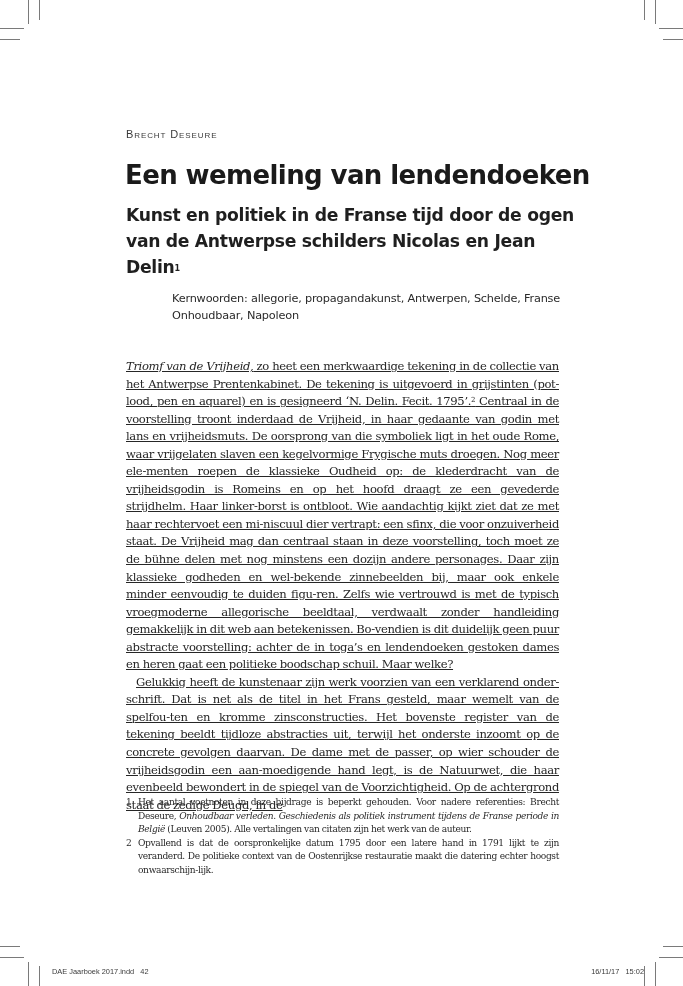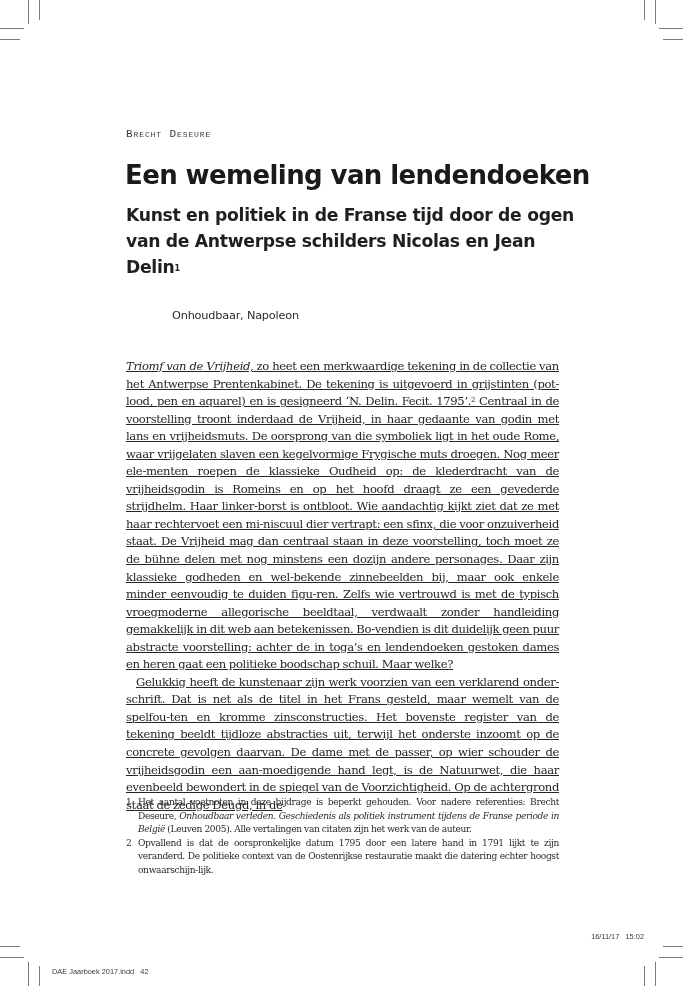--- a/index.html
+++ b/index.html
@@ -1,40 +1,40 @@
 <!DOCTYPE html>
 <html><head>
   <meta charset="utf-8">
   <style>
     html, body { margin: 0; padding: 0; background: #ffffff; }
     body { width: 683px; height: 986px; position: relative; overflow: hidden; color: #1f1f1f; }
     .crop { position: absolute; background: #7a7a7a; }
     .crop.v { width: 1px; }
     .crop.h { height: 1px; }
 
-    .author { position: absolute; left: 126px; top: 128px; font-family: Liberation Mono, monospace; font-size: 11px; letter-spacing: 0.9px; color: #3a3a3a; font-variant: small-caps; }
+    .author { position: absolute; left: 126px; top: 128px; font-family: Liberation Sans, sans-serif; font-size: 11px; letter-spacing: 0.9px; color: #3a3a3a; font-variant: small-caps; }
     .title { position: absolute; left: 125px; top: 160px; font-family: "DejaVu Sans", sans-serif; font-weight: bold; font-size: 26px; letter-spacing: -0.6px; color: #1a1a1a; margin: 0; white-space: nowrap; }
     .subtitle { position: absolute; left: 126px; top: 202px; width: 460px; font-family: "DejaVu Sans", sans-serif; font-size: 17.2px; line-height: 26px; color: #1f1f1f; letter-spacing: -0.3px; margin: 0; }
     .subtitle sup { font-size: 8px; vertical-align: top; position: relative; top: 2px; }
 
     .keywords { position: absolute; left: 172px; top: 291px; width: 400px; font-family: "DejaVu Sans", sans-serif; font-size: 11.3px; line-height: 16.5px; color: #2a2a2a; letter-spacing: -0.2px; }
 
     .body-text { position: absolute; left: 126px; top: 358px; width: 433px; font-family: "DejaVu Serif", serif; font-size: 11.6px; line-height: 17.55px; color: #262626; text-align: justify; letter-spacing: -0.35px; word-spacing: -0.3px; }
     .body-text p { margin: 0; text-decoration: underline; }
     .body-text p.indent { text-indent: 10px; }
     .body-text i { font-style: italic; }
     .body-text sup { font-size: 7px; vertical-align: top; position: relative; top: -1px; }
 
     .footnotes { position: absolute; left: 126px; top: 796px; width: 433px; font-family: "DejaVu Serif", serif; font-size: 9.1px; line-height: 13.6px; color: #2a2a2a; letter-spacing: -0.35px; word-spacing: -0.2px; }
     .fn { position: relative; padding-left: 12px; text-align: justify; margin-bottom: 0; }
     .fn-num { position: absolute; left: 0; top: 0; }
     .fn i { font-style: italic; }
 
     .slug-left { position: absolute; left: 52px; top: 967px; font-family: "Liberation Sans", sans-serif; font-size: 7.4px; color: #3a3a3a; white-space: pre; }
-    .slug-right { position: absolute; left: 560px; top: 932px; width: 84px; text-align: right; font-family: "Liberation Sans", sans-serif; font-size: 7.4px; color: #3a3a3a; white-space: pre; }
+    .slug-right { position: absolute; left: 560px; top: 967px; width: 84px; text-align: right; font-family: "Liberation Sans", sans-serif; font-size: 7.4px; color: #3a3a3a; white-space: pre; }
   </style>
 </head>
 <body>
 
 <div class="crop v" style="left:28px;top:0;height:24px;"></div>
 <div class="crop v" style="left:39px;top:0;height:20px;"></div>
 <div class="crop h" style="left:0;top:28px;width:24px;"></div>
 <div class="crop h" style="left:0;top:39px;width:20px;"></div>
 
 <div class="crop v" style="left:655px;top:0;height:24px;"></div>
@@ -55,21 +55,21 @@
 <div class="author">Brecht Deseure</div>
 
 <h1 class="title">Een wemeling van lendendoeken</h1>
 
 <h2 class="subtitle">
   <span>Kunst en politiek in de Franse tijd door de ogen</span><br>
   <span>van de Antwerpse schilders Nicolas en Jean Delin</span><sup>1</sup>
 </h2>
 
 <div class="keywords">
-  <br>
+  <span>Kernwoorden: allegorie, propagandakunst, Antwerpen, Schelde, Franse</span><br>
   <span>Onhoudbaar, Napoleon</span>
 </div>
 
 <div class="body-text">
   <p><i>Triomf van de Vrijheid,</i><span> zo heet een merkwaardige tekening in de collectie van het Antwerpse Prentenkabinet. De tekening is uitgevoerd in grijstinten (pot-lood, pen en aquarel) en is gesigneerd ‘N. Delin. Fecit. 1795’.</span><sup>2</sup><span> Centraal in de voorstelling troont inderdaad de Vrijheid, in haar gedaante van godin met lans en vrijheidsmuts. De oorsprong van die symboliek ligt in het oude Rome, waar vrijgelaten slaven een kegelvormige Frygische muts droegen. Nog meer ele-menten roepen de klassieke Oudheid op: de klederdracht van de vrijheidsgodin is Romeins en op het hoofd draagt ze een gevederde strijdhelm. Haar linker-borst is ontbloot. Wie aandachtig kijkt ziet dat ze met haar rechtervoet een mi-niscuul dier vertrapt: een sfinx, die voor onzuiverheid staat. De Vrijheid mag dan centraal staan in deze voorstelling, toch moet ze de bühne delen met nog minstens een dozijn andere personages. Daar zijn klassieke godheden en wel-bekende zinnebeelden bij, maar ook enkele minder eenvoudig te duiden figu-ren. Zelfs wie vertrouwd is met de typisch vroegmoderne allegorische beeldtaal, verdwaalt zonder handleiding gemakkelijk in dit web aan betekenissen. Bo-vendien is dit duidelijk geen puur abstracte voorstelling: achter de in toga’s en lendendoeken gestoken dames en heren gaat een politieke boodschap schuil. Maar welke?</span></p>
   <p class="indent">Gelukkig heeft de kunstenaar zijn werk voorzien van een verklarend onder-schrift. Dat is net als de titel in het Frans gesteld, maar wemelt van de spelfou-ten en kromme zinsconstructies. Het bovenste register van de tekening beeldt tijdloze abstracties uit, terwijl het onderste inzoomt op de concrete gevolgen daarvan. De dame met de passer, op wier schouder de vrijheidsgodin een aan-moedigende hand legt, is de Natuurwet, die haar evenbeeld bewondert in de spiegel van de Voorzichtigheid. Op de achtergrond staat de zedige Deugd, in de</p>
 </div>
 
 <div class="footnotes">
   <div class="fn">

